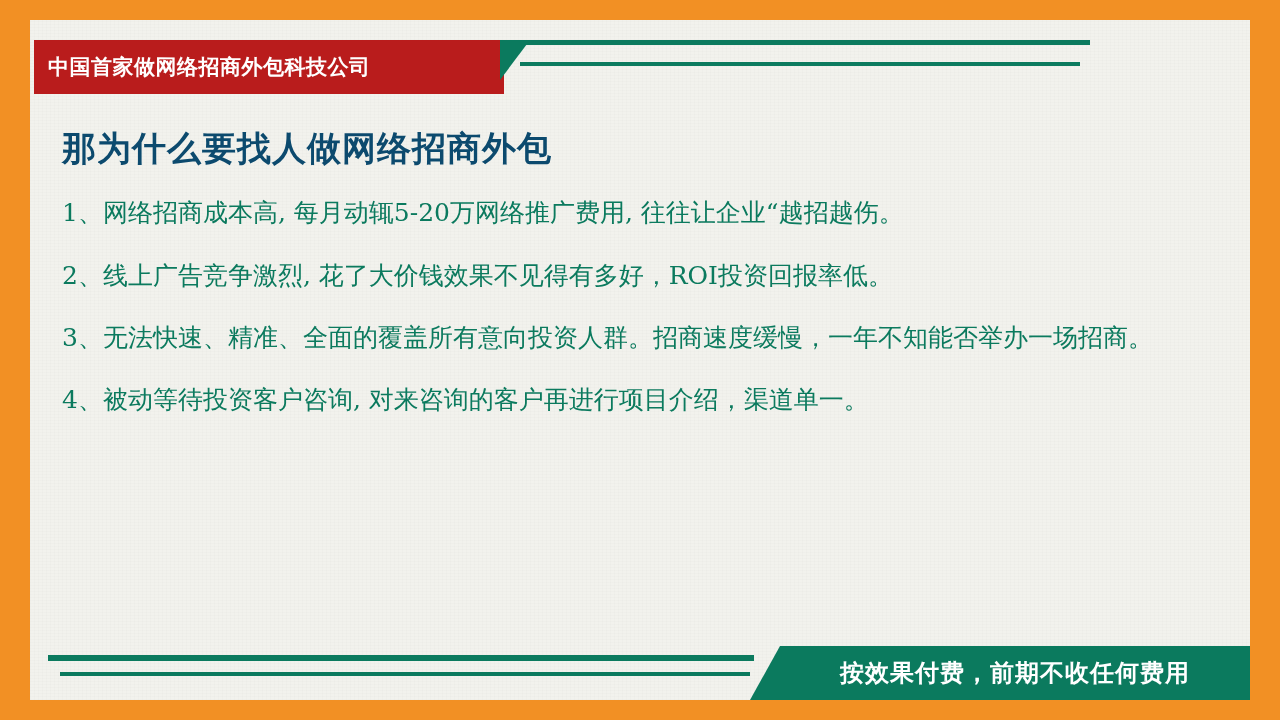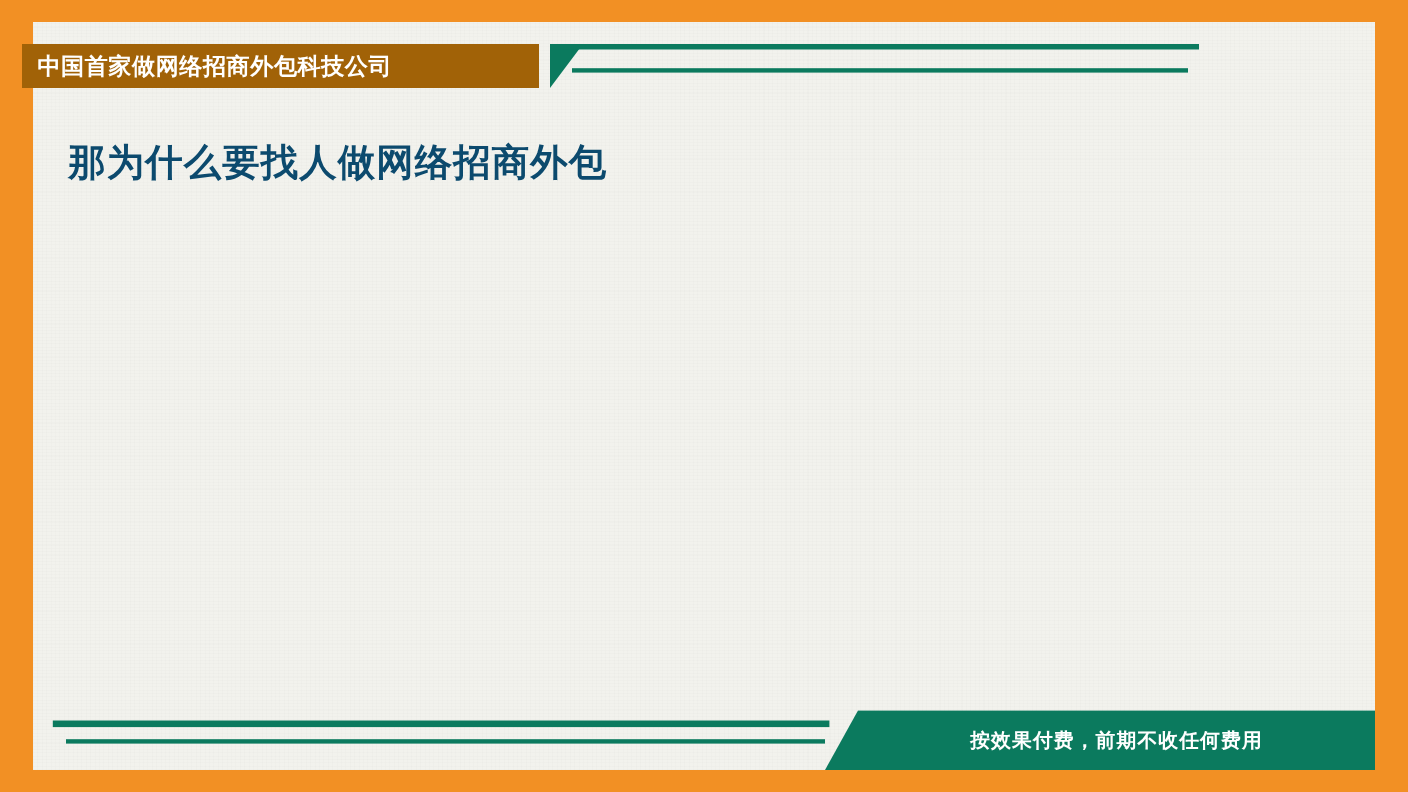--- a/index.html
+++ b/index.html
@@ -30,25 +30,25 @@
     height: 680px;
     background: #F2F2ED;
     background-image:
       repeating-linear-gradient(0deg, rgba(0,0,0,0.012) 0px, rgba(0,0,0,0.012) 1px, rgba(255,255,255,0) 1px, rgba(255,255,255,0) 3px),
       repeating-linear-gradient(90deg, rgba(0,0,0,0.010) 0px, rgba(0,0,0,0.010) 1px, rgba(255,255,255,0) 1px, rgba(255,255,255,0) 4px);
   }
 
   
   .top-banner {
     position: absolute;
-    left: 20px;
+    left: 34px;
     top: 40px;
-    height: 40px;
+    height: 54px;
     width: 470px;
-    background: #a16207;
+    background: #b91c1c;
     display: flex;
     align-items: center;
   }
   .top-banner-text {
     color: #FFFFFF;
     font-size: 21px;
     font-weight: bold;
     letter-spacing: 0.5px;
     margin-left: 14px;
     white-space: nowrap;
@@ -88,21 +88,21 @@
     top: 646px;
     width: 470px;
     height: 54px;
     background: #0B7A5E;
     display: flex;
     align-items: center;
     justify-content: center;
   }
   .bottom-bar-text {
     color: #FFFFFF;
-    font-size: 18px;
+    font-size: 24px;
     font-weight: bold;
     letter-spacing: 1px;
     white-space: nowrap;
   }
   .bottom-bar-tail {
     position: absolute;
     left: 750px;
     top: 646px;
     width: 0;
     height: 0;
@@ -173,20 +173,26 @@
     <span class="top-banner-text">中国首家做网络招商外包科技公司</span>
   </div>
   <div class="top-banner-tail"></div>
   <div class="top-banner-line"></div>
   <div class="top-banner-line2"></div>
 
   <div class="content">
     <h1 class="title">那为什么要找人做网络招商外包</h1>
 
 
+    <div class="bullets">
+      <p class="bullet">1、网络招商成本高, 每月动辄5-20万网络推广费用, 往往让企业“越招越伤。</p>
+      <p class="bullet">2、线上广告竞争激烈, 花了大价钱效果不见得有多好，ROI投资回报率低。</p>
+      <p class="bullet">3、无法快速、精准、全面的覆盖所有意向投资人群。招商速度缓慢，一年不知能否举办一场招商。</p>
+      <p class="bullet">4、被动等待投资客户咨询, 对来咨询的客户再进行项目介绍，渠道单一。</p>
+    </div>
   </div>
 
   <div class="bottom-line1"></div>
   <div class="bottom-line2"></div>
   <div class="bottom-bar-tail"></div>
   <div class="bottom-bar">
     <span class="bottom-bar-text">按效果付费，前期不收任何费用</span>
   </div>
 
 </div>

